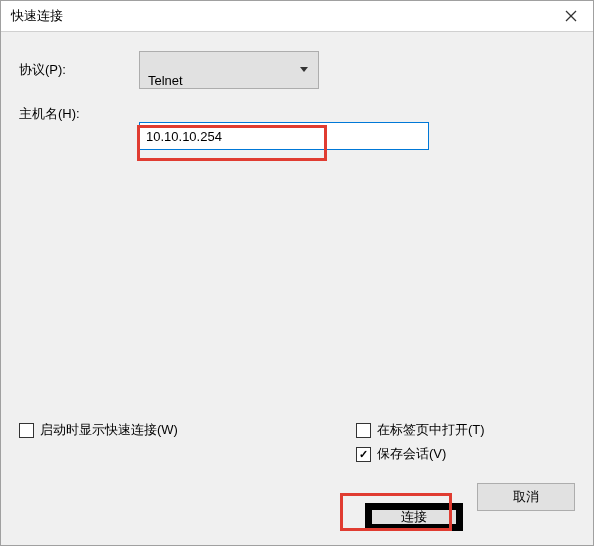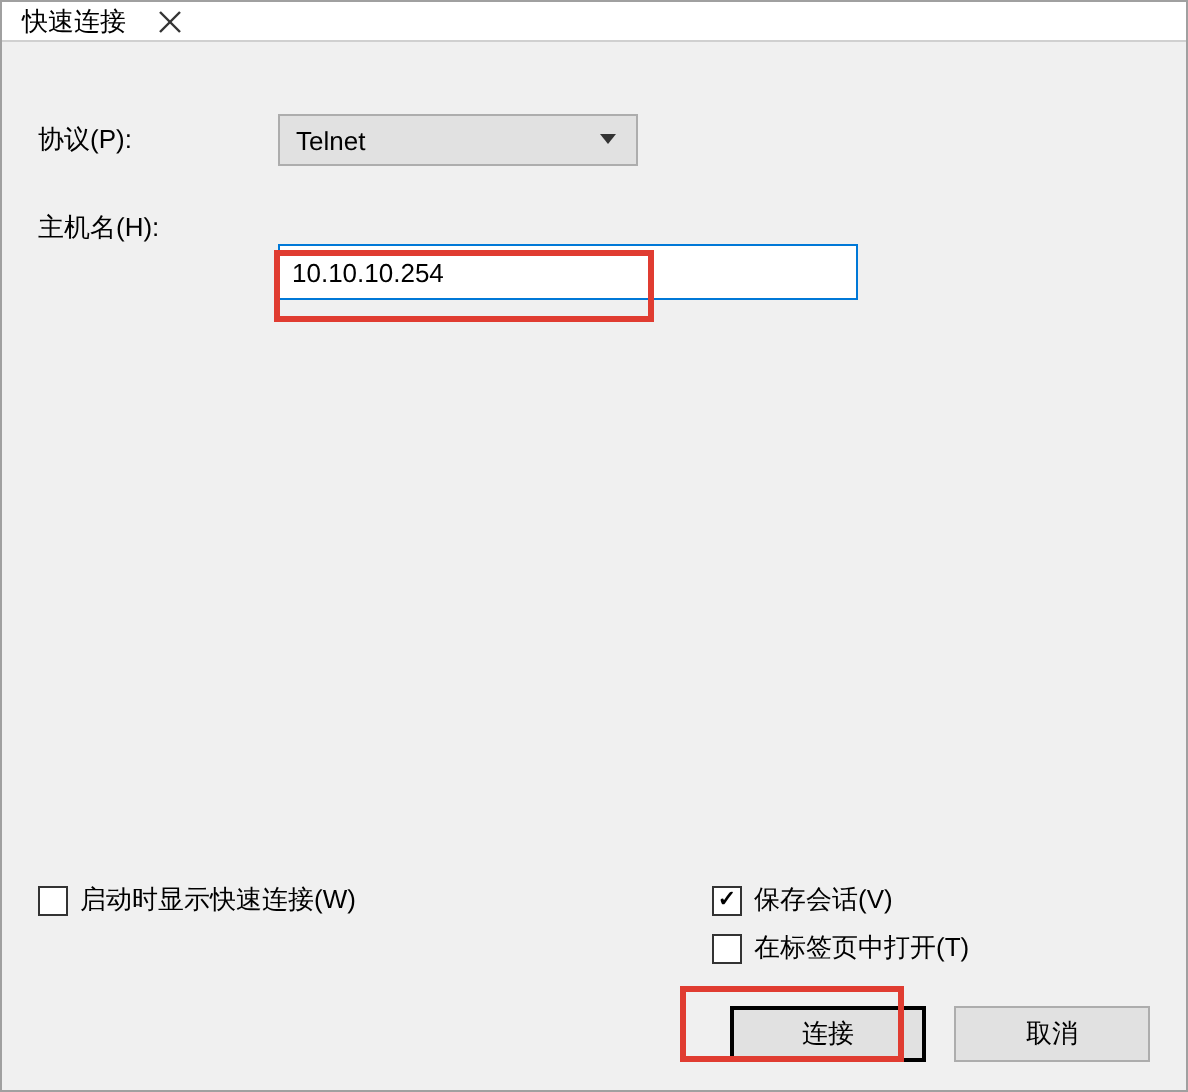--- a/index.html
+++ b/index.html
@@ -14,24 +14,25 @@
       overflow: hidden;
     }
     .dialog {
       width: 594px;
       height: 546px;
       background: #f0f0f0;
       border: 1px solid #a0a0a0;
       position: relative;
     }
     .titlebar {
-      height: 20px;
+      height: 31px;
       background: #ffffff;
       display: flex;
       align-items: center;
+      justify-content: space-between;
       padding-left: 10px;
       border-bottom: 1px solid #d0d0d0;
     }
     .title-text { font-size: 13px; color: #000; }
     .close-btn {
       width: 44px; height: 34px;
       display: flex; align-items: center; justify-content: center;
       font-size: 14px; color: #333;
       cursor: default;
     }
@@ -45,24 +46,24 @@
       display: flex;
       align-items: center;
       margin-bottom: 18px;
       height: 26px;
     }
     .label {
       width: 120px;
       color: #000;
     }
     .combo {
-      width: 180px; height: 26px;
+      width: 180px; height: 38px;
       border: 1px solid #adadad;
       background: #e1e1e1;
-      display: flex; align-items: center;
+      display: flex; align-items: flex-end;
       padding-left: 8px;
       position: relative;
     }
     .combo::after {
       content: "";
       position: absolute;
       right: 10px; top: 50%;
       transform: translateY(-3px);
       border-left: 4px solid transparent;
       border-right: 4px solid transparent;
@@ -151,21 +152,22 @@
       margin-top: 14px;
     }
     .btn {
       width: 98px; height: 28px;
       border: 1px solid #adadad;
       background: #e1e1e1;
       display: flex; align-items: center; justify-content: center;
       font-size: 13px;
     }
     .btn.primary {
-      border: 2px solid #000000;
+      border: 7px solid #000000;
+      margin-top: 20px;
     }
   </style>
 </head>
 <body>
 
 <div class="dialog">
   <div class="titlebar">
     <span class="title-text">快速连接</span>
     <div class="close-btn">
       <svg viewBox="0 0 12 12">
@@ -193,27 +195,27 @@
     <div class="bottom-area">
       <div class="check-row">
         <div class="check-left">
           <div class="cb">
             <span class="checkbox-box"></span>
             <span>启动时显示快速连接(W)</span>
           </div>
         </div>
         <div class="check-right">
           <div class="cb">
+            <span class="checkbox-box"></span>
+            <span>在标签页中打开(T)</span>
+          </div>
+          <div class="cb">
             <span class="checkbox-box checked"></span>
             <span>保存会话(V)</span>
           </div>
-          <div class="cb">
-            <span class="checkbox-box"></span>
-            <span>在标签页中打开(T)</span>
-          </div>
         </div>
       </div>
 
       <div class="btn-row">
         <div class="btn primary">
           <span>连接</span>
         </div>
         <div class="btn">
           <span>取消</span>
         </div>

